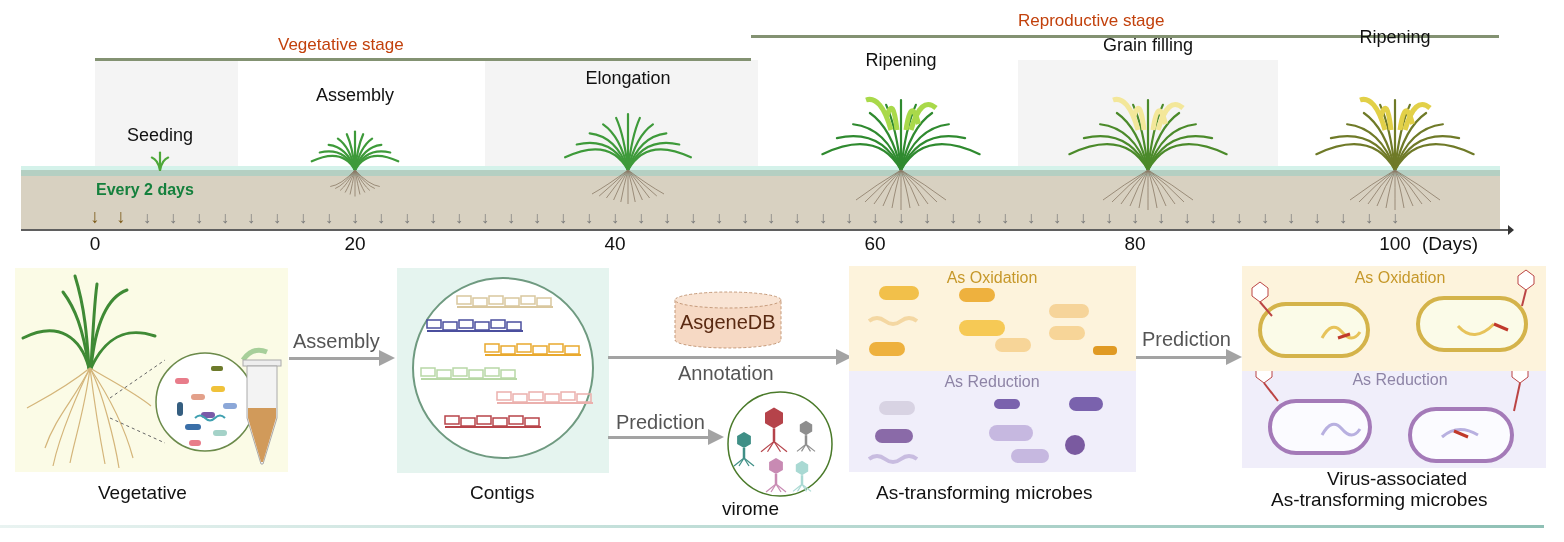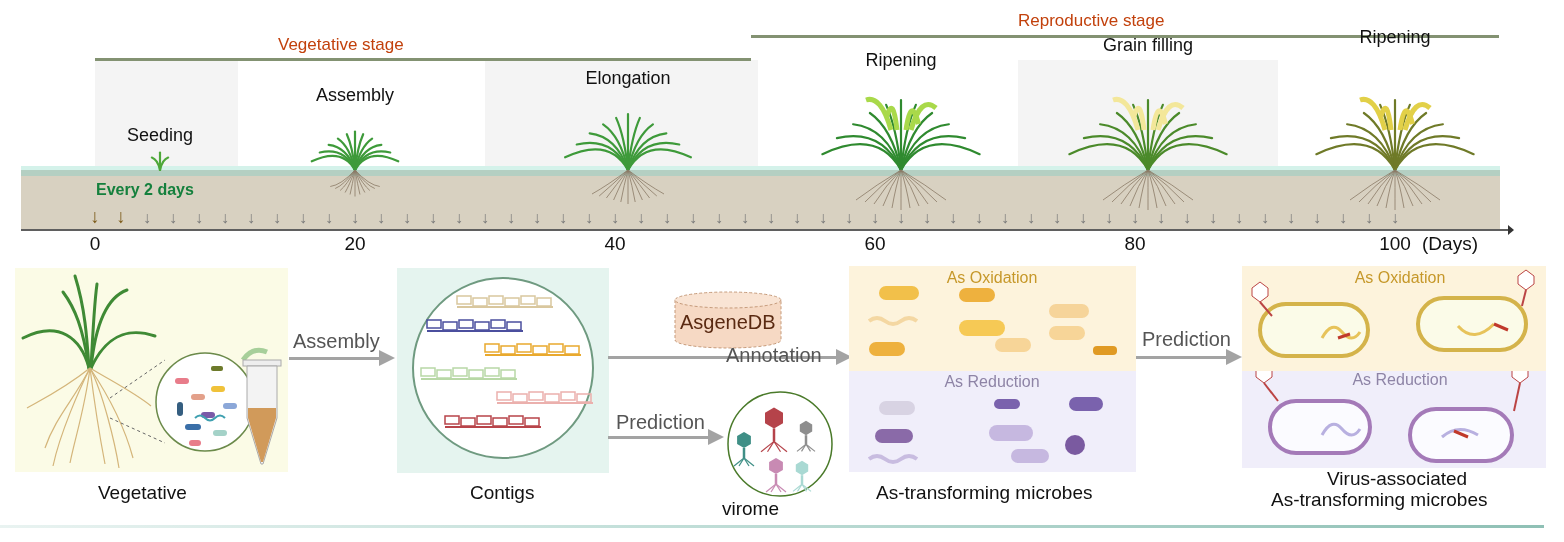--- a/index.html
+++ b/index.html
@@ -394,21 +394,21 @@
 
 <div class="abs" style="left:673px; top:290px; width:110px; height:60px;">
   <svg width="110" height="60">
     <path d="M2 10 L2 50 A53 8 0 0 0 108 50 L108 10" fill="#f6d9c4" stroke="#c59a7a" stroke-dasharray="3,2"></path>
     <ellipse cx="55" cy="10" rx="53" ry="8" fill="#f9e4d4" stroke="#c59a7a" stroke-dasharray="3,2"></ellipse>
   </svg>
 </div>
 <div class="abs" style="left:680px; top:311px; font-size:20px; color:#5a2a12;">AsgeneDB</div>
 
 <div class="abs flow-arrow" style="left:608px; top:356px; width:230px;"></div>
-<div class="abs flow-label" style="left:678px; top:344px;margin-left:48px;">Annotation</div>
+<div class="abs flow-label" style="left:678px; top:362px;">Annotation</div>
 
 <div class="abs flow-label" style="left:616px; top:411px;">Prediction</div>
 <div class="abs flow-arrow" style="left:608px; top:436px; width:102px;"></div>
 
 <div class="abs" style="left:726px; top:390px; width:108px; height:108px;">
   <svg width="108" height="108" id="virome-svg">
     <circle cx="54" cy="54" r="52" fill="#fff" stroke="#4a7a2a" stroke-width="1.5"></circle>
   <g>
         <polygon points="57.0,33.2 48.0,38.4 39.0,33.2 39.0,22.8 48.0,17.6 57.0,22.8" fill="#b5434a"></polygon>
         <line x1="48" x2="48" y1="38.4" y2="51.4" stroke="#b5434a" stroke-width="2.5"></line>

